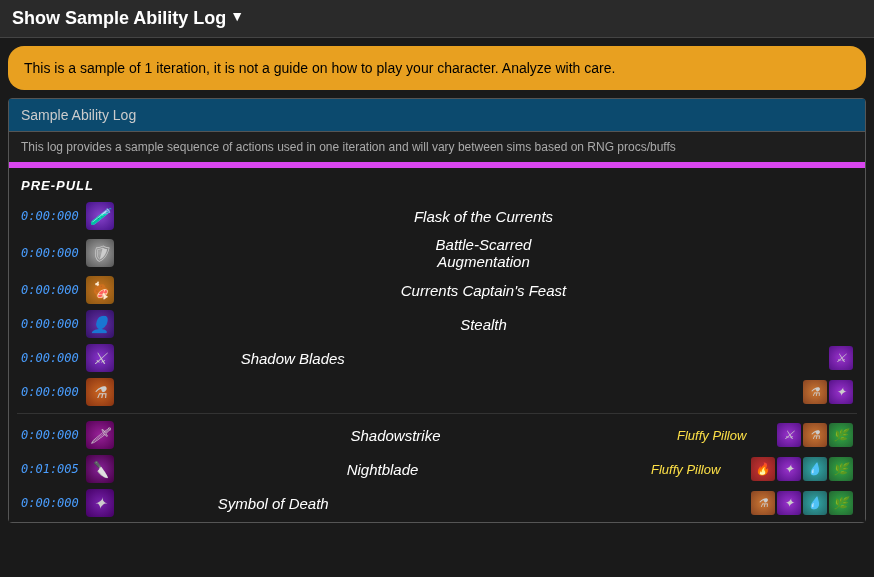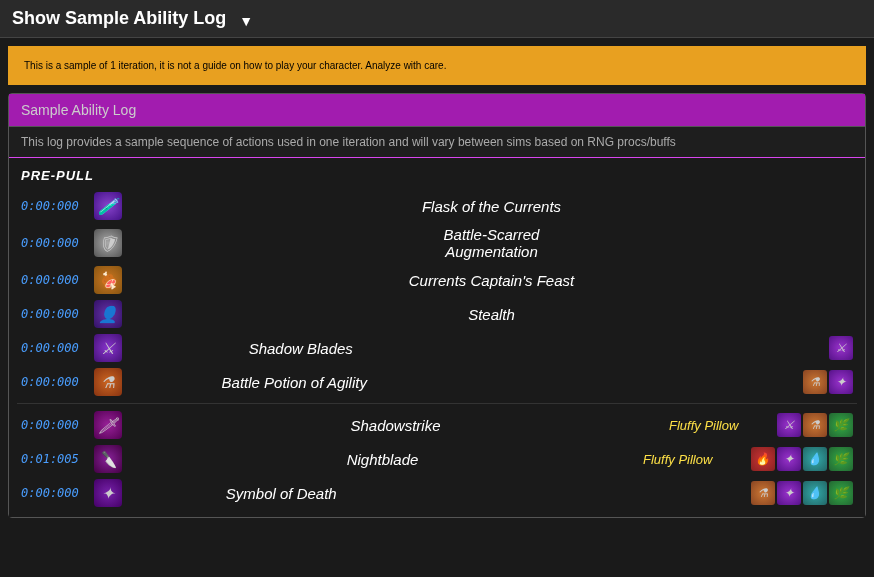--- a/index.html
+++ b/index.html
@@ -8,54 +8,54 @@
       background: #1a1a1a;
       width: 874px;
       min-height: 577px;
       color: #ccc;
     }
 
     .header-bar {
       background: #2a2a2a;
       padding: 8px 12px;
       display: flex;
-      align-items: flex-end;
-      gap: 13px;
+      align-items: flex-start;
+      gap: 4px;
       border-bottom: 1px solid #444;
     }
 
     .header-title {
       font-size: 18px;
       font-weight: bold;
       color: #fff;
     }
 
     .chevron-down {
       color: #fff;
       font-size: 14px;
     }
 
     .warning-box {
       background: #e8a020;
       color: #000;
       padding: 14px 16px;
-      font-size: 10px;
+      font-size: 14px;
       margin: 8px;
-      border-radius: 0;
+      border-radius: 16px;
     }
 
     .section-container {
       background: #2a2a2a;
       margin: 8px;
       border: 1px solid #555;
       border-radius: 4px;
     }
 
     .section-header {
-      background: #a21caf;
+      background: #0c4a6e;
       padding: 8px 12px;
       font-size: 14px;
       color: #ccc;
       border-bottom: 1px solid #555;
     }
 
     .log-container {
       background: #1a1a1a;
       padding: 0;
       position: relative;
@@ -63,21 +63,21 @@
       overflow: hidden;
       display: flex;
       flex-direction: column;
     }
 
     .log-description {
       padding: 8px 12px;
       font-size: 12px;
       color: #aaa;
       background: #1e1e1e;
-      border-bottom: 1px solid #d946ef;
+      border-bottom: 6px solid #d946ef;
     }
 
     .log-content {
       flex: 1;
       overflow-y: scroll;
       padding: 0 8px;
       font-style: italic;
     }
 
     .log-content::-webkit-scrollbar {
@@ -95,21 +95,20 @@
       color: #fff;
       padding: 10px 4px 6px 4px;
       font-size: 13px;
       letter-spacing: 1px;
     }
 
     .log-row {
       display: flex;
       align-items: center;
       padding: 3px 4px;
-      gap: 8px;
       min-height: 34px;
     }
 
     .time-cell {
       color: #4a9eff;
       font-size: 12px;
       min-width: 65px;
       font-family: monospace;
     }
 
@@ -229,21 +228,20 @@
         <span class="ability-name">Shadow Blades</span>
         <span style="flex:1"></span>
         <div class="buff-icons">
           <span class="buff-icon buff-purple">⚔</span>
         </div>
       </div>
 
       <div class="log-row">
         <span class="time-cell">0:00:000</span>
         <span class="icon-cell icon-battle-potion">⚗</span>
-        <span class="ability-name">Battle Potion of Agility</span>
         <span style="flex:1"></span>
         <div class="buff-icons">
           <span class="buff-icon buff-orange">⚗</span>
           <span class="buff-icon buff-purple">✦</span>
         </div>
       </div>
 
       <hr class="divider-line">
 
 

